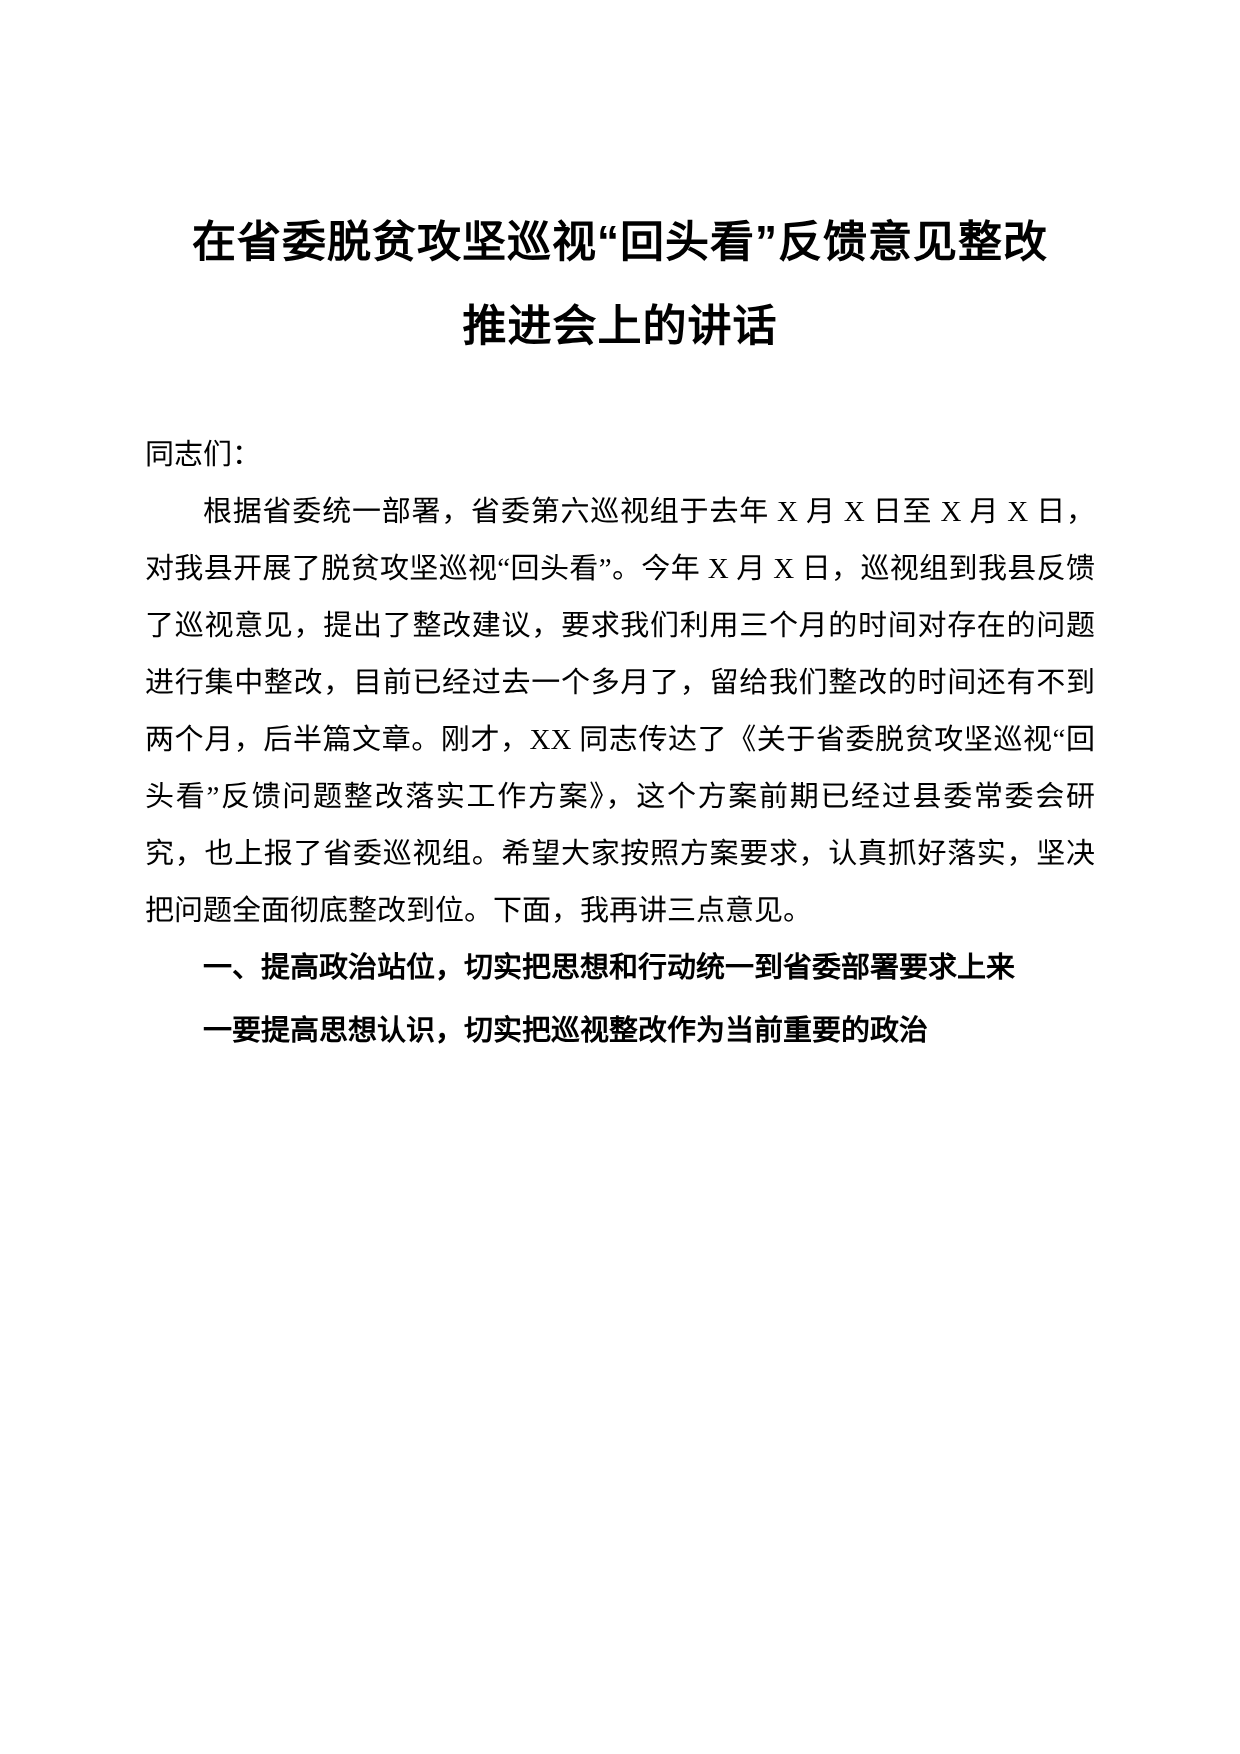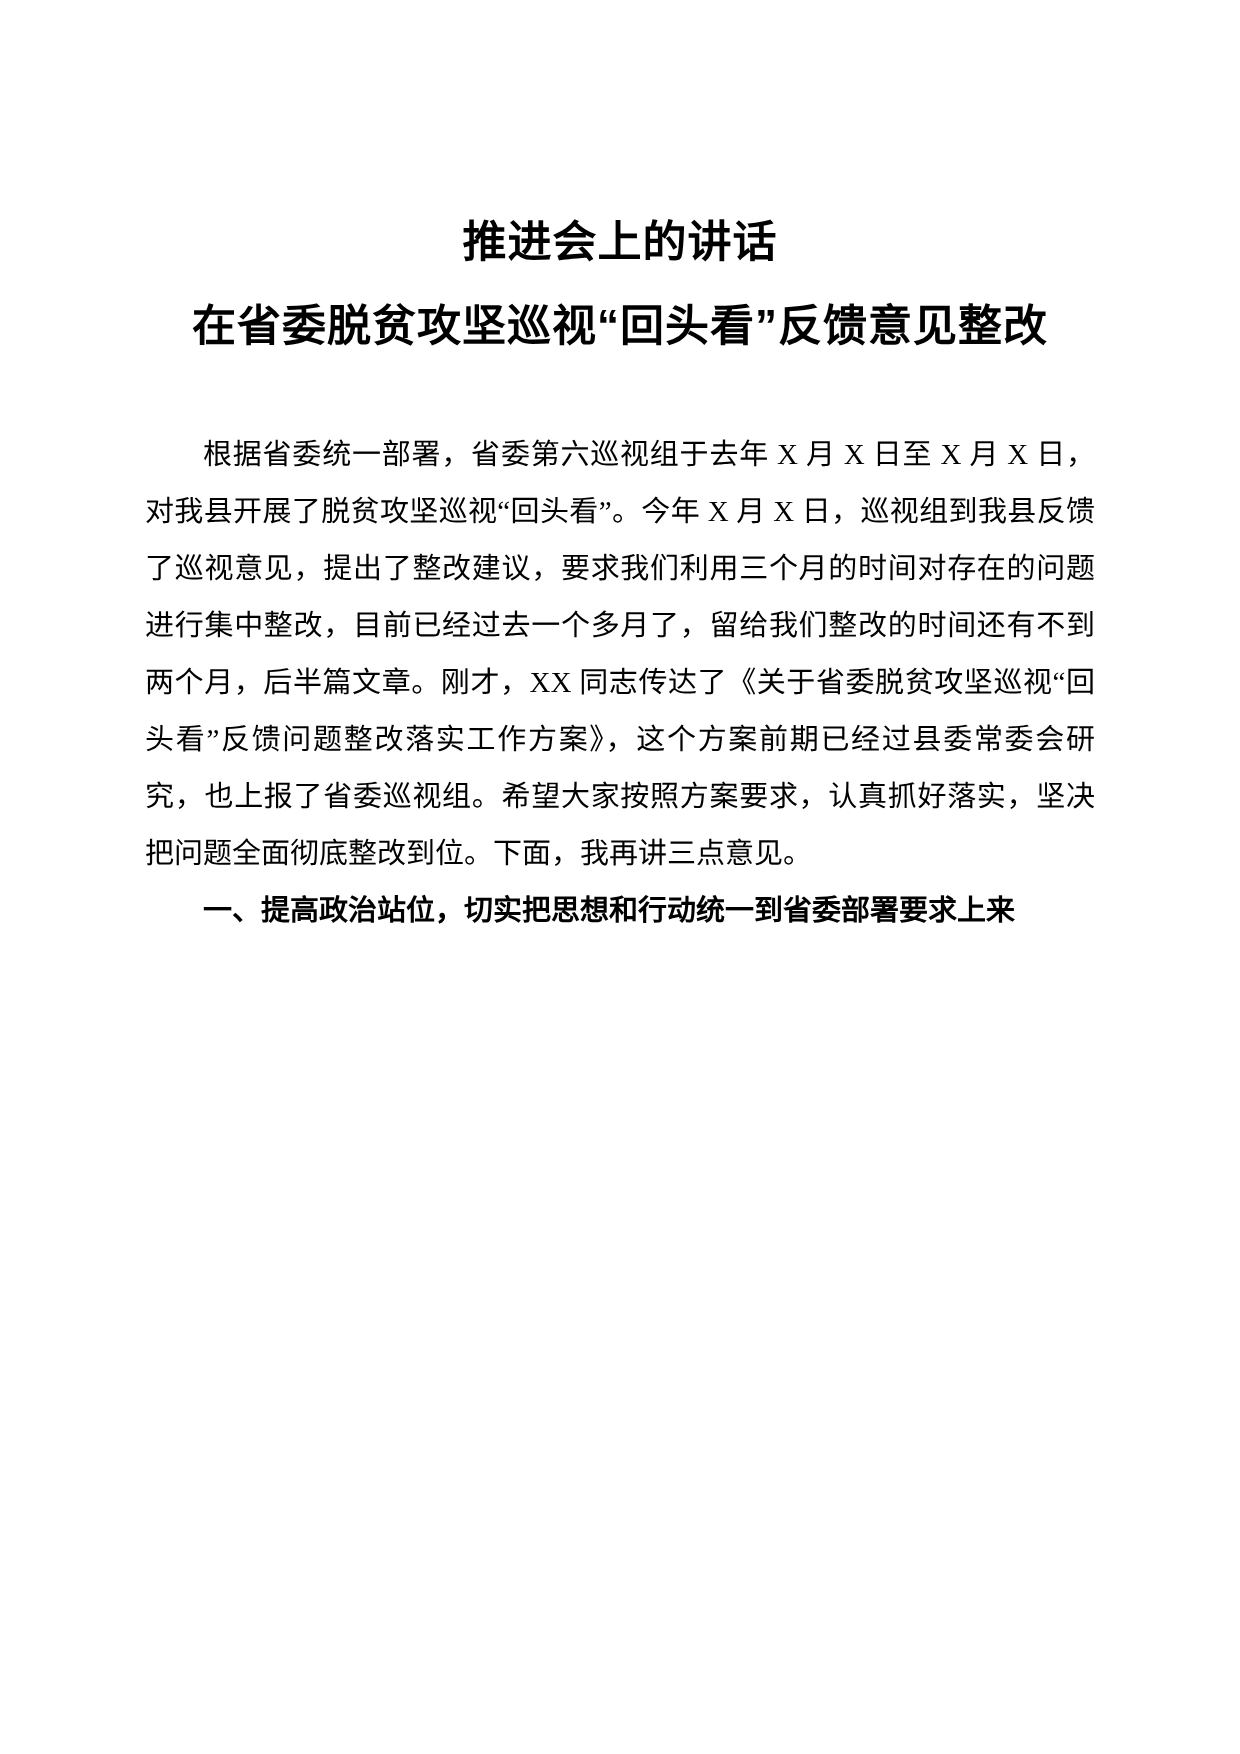--- a/index.html
+++ b/index.html
@@ -58,24 +58,26 @@
     font-weight: 700;
     margin-top: 6px;
   }
 </style>
 </head>
 <body>
 
 <div class="page">
 
   <h1 class="doc-title">
+    <span class="title-line">在省委脱贫攻坚巡视“回头看”反馈意见整改</span>
     <span class="title-line">推进会上的讲话</span>
-    <span class="title-line">在省委脱贫攻坚巡视“回头看”反馈意见整改</span>
   </h1>
 
+  <p class="body-text">同志们：</p>
 
   <p class="body-text indent-2em">根据省委统一部署，省委第六巡视组于去年 X 月 X 日至 X 月 X 日，对我县开展了脱贫攻坚巡视“回头看”。今年 X 月 X 日，巡视组到我县反馈了巡视意见，提出了整改建议，要求我们利用三个月的时间对存在的问题进行集中整改，目前已经过去一个多月了，留给我们整改的时间还有不到两个月，后半篇文章。刚才，XX 同志传达了《关于省委脱贫攻坚巡视“回头看”反馈问题整改落实工作方案》，这个方案前期已经过县委常委会研究，也上报了省委巡视组。希望大家按照方案要求，认真抓好落实，坚决把问题全面彻底整改到位。下面，我再讲三点意见。</p>
 
   <h2 class="section-heading">一、提高政治站位，切实把思想和行动统一到省委部署要求上来</h2>
 
 
+  <p class="body-text indent-2em bold-lead">一要提高思想认识，切实把巡视整改作为当前重要的政治</p>
 
 </div>
 
 </body></html>

